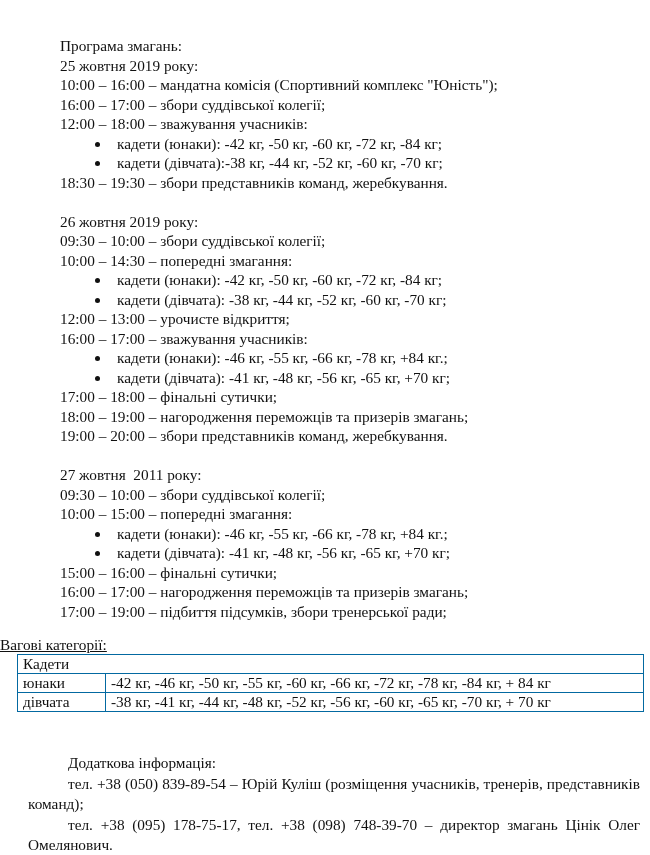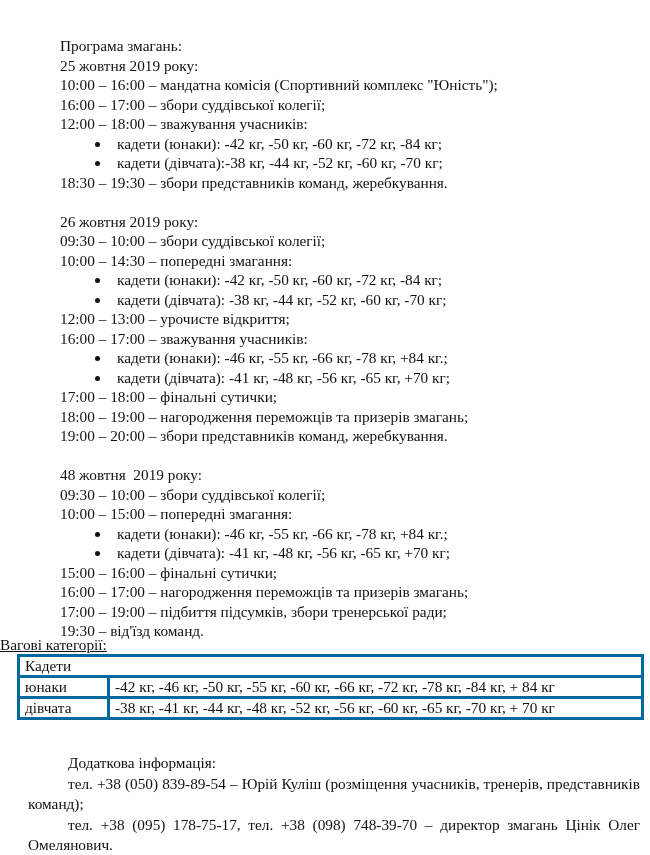--- a/index.html
+++ b/index.html
@@ -62,21 +62,21 @@
     }
     table.weights {
       position: absolute;
       left: 17px;
       top: 638px;
       width: 627px;
       border-collapse: collapse;
       font-size: 15.3px;
     }
     table.weights td {
-      border: 3px solid #0369a1;
+      border: 1px solid #0369a1;
       padding: 0 5px;
       height: 18px;
       line-height: 18px;
       white-space: nowrap;
       vertical-align: middle;
     }
     table.weights td.label {
       width: 77px;
       margin-left: 18px;
     }
@@ -138,35 +138,34 @@
     </div>
     <div class="line bullet-line">
       <span class="dot"></span>
       <span>кадети (дівчата): -41 кг, -48 кг, -56 кг, -65 кг, +70 кг;</span>
     </div>
     <div class="line">17:00 – 18:00 – фінальні сутички;</div>
     <div class="line">18:00 – 19:00 – нагородження переможців та призерів змагань;</div>
     <div class="line">19:00 – 20:00 – збори представників команд, жеребкування.</div>
     <div class="gap"></div>
 
-    <div class="line" style="white-space:pre;">48 жовтня  2019 року:</div>
+    <div class="line" style="white-space:pre;">27 жовтня  2011 року:</div>
     <div class="line">09:30 – 10:00 – збори суддівської колегії;</div>
     <div class="line">10:00 – 15:00 – попередні змагання:</div>
     <div class="line bullet-line">
       <span class="dot"></span>
       <span>кадети (юнаки): -46 кг, -55 кг, -66 кг, -78 кг, +84 кг.;</span>
     </div>
     <div class="line bullet-line">
       <span class="dot"></span>
       <span>кадети (дівчата): -41 кг, -48 кг, -56 кг, -65 кг, +70 кг;</span>
     </div>
     <div class="line">15:00 – 16:00 – фінальні сутички;</div>
     <div class="line">16:00 – 17:00 – нагородження переможців та призерів змагань;</div>
     <div class="line">17:00 – 19:00 – підбиття підсумків, збори тренерської ради;</div>
-    <div class="line">19:30 – від'їзд команд.</div>
   </div>
 
   <div class="table-title">Вагові категорії:</div>
 
   <table class="weights">
     <tbody>
         <tr>
       <td colspan="2">Кадети</td>
     </tr>
     <tr>

